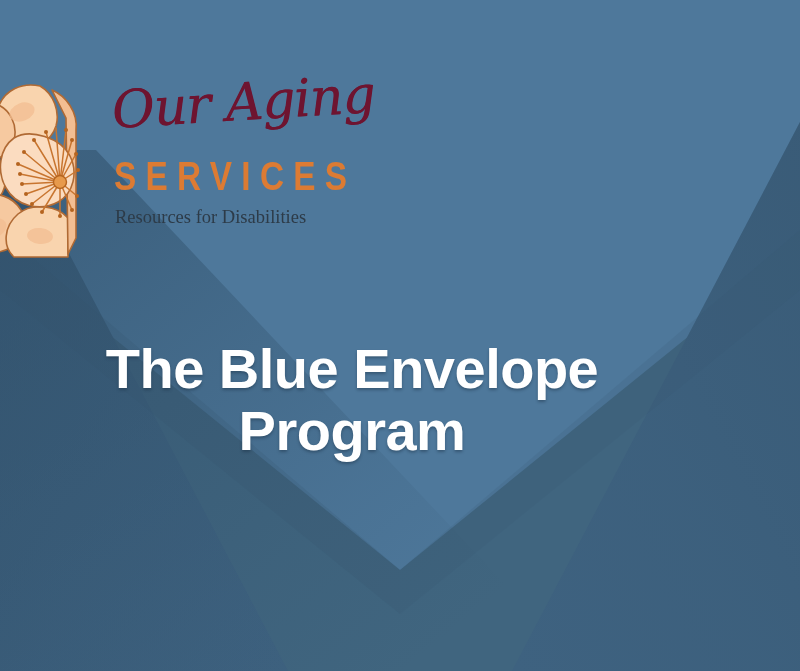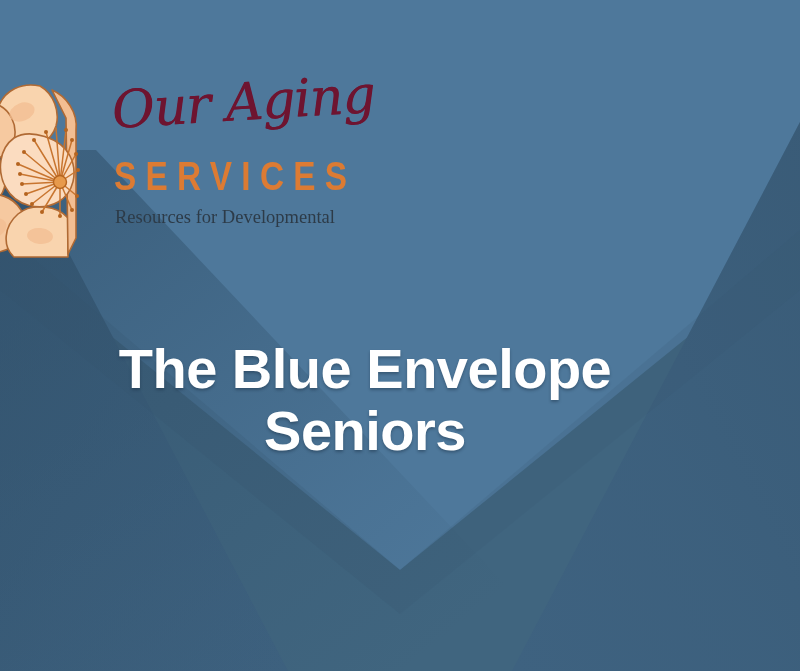--- a/index.html
+++ b/index.html
@@ -98,21 +98,21 @@
     font-size: 18.5px;
     line-height: 23px;
     color: #2D3B48;
     white-space: nowrap;
     z-index: 4;
   }
 
   
   .title-block {
     position: absolute;
-    left: 13px;
+    left: 0;
     top: 338px;
     width: 704px;
     text-align: center;
   }
   .title-line {
     font-family: "Liberation Sans", sans-serif;
     font-weight: 700;
     font-size: 56px;
     line-height: 62px;
     letter-spacing: -0.5px;
@@ -229,23 +229,23 @@
         <circle cx="124" cy="132" r="2"></circle>
           <circle cx="112" cy="138" r="2"></circle>
       </g>
       <circle cx="112" cy="104" r="6.5" fill="#E79A4C" stroke="#B5641F" stroke-width="1.4"></circle>
     </svg>
 
     <div class="logo-text">
       <div class="logo-script">Our Aging</div>
       <div class="logo-services">SERVICES</div>
       <div class="logo-sub">
-        <div>Resources for Developmental</div>
+        <div>Resources for Disabilities</div>
       </div>
     </div>
   </div>
 
   <div class="title-block">
     <div class="title-line">The Blue Envelope</div>
-    <div class="title-line">Seniors</div>
+    <div class="title-line">Program</div>
   </div>
 
 </div>
 
 </body></html>

